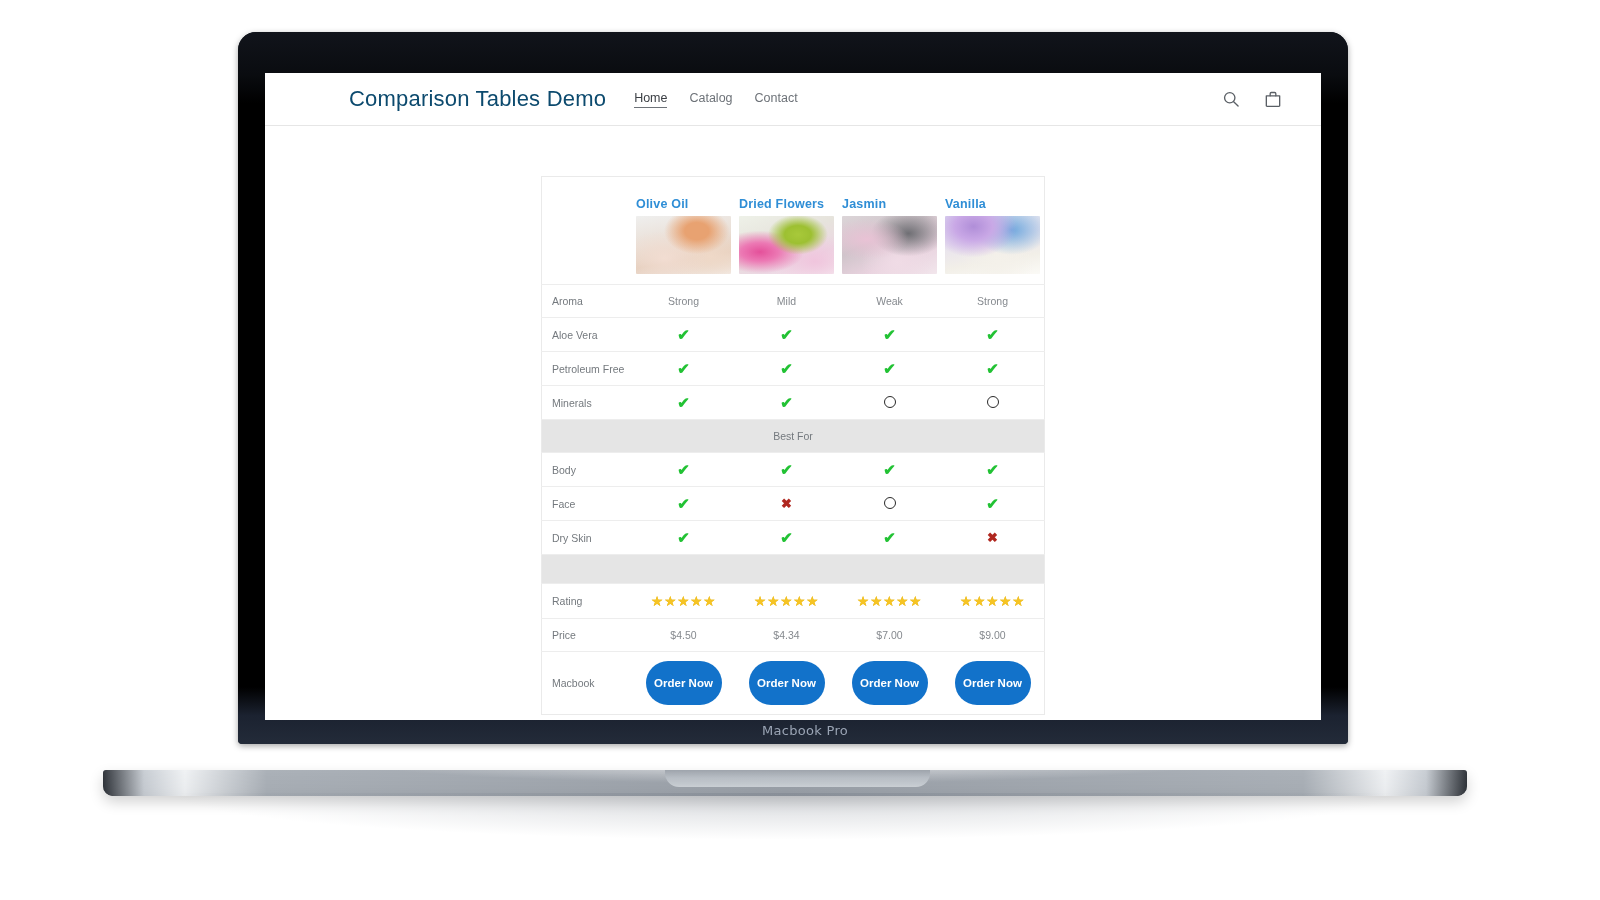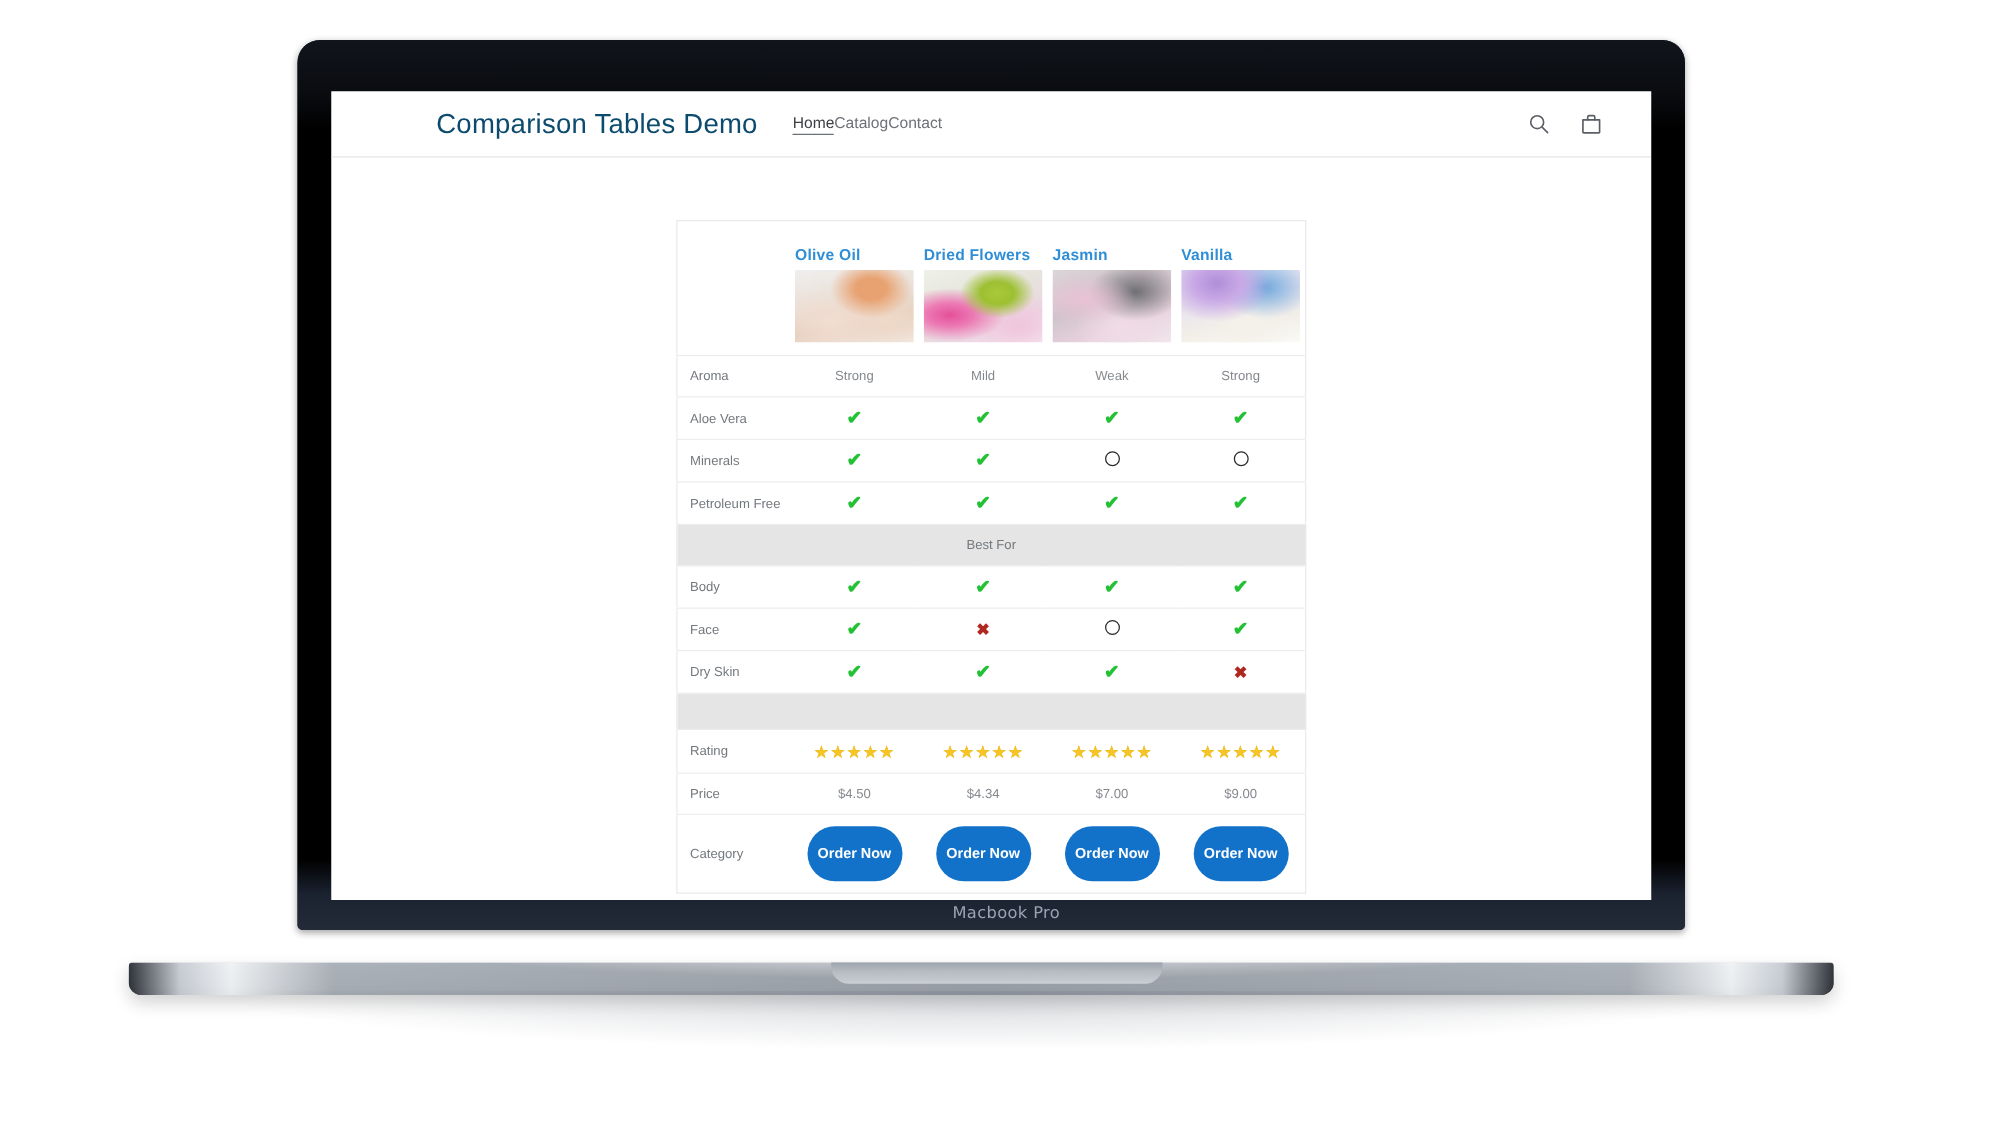--- a/index.html
+++ b/index.html
@@ -93,21 +93,21 @@
     display: flex; align-items: center;
     padding: 0 38px 0 84px;
   }
   #brand {
     font-size: 22px;
     color: #0c4a6e;
     font-weight: 400;
     letter-spacing: .2px;
     white-space: nowrap;
   }
-  #main-nav { display: flex; margin-left: 28px; justify-content: space-between; }
+  #main-nav { display: flex; gap: 22px; margin-left: 28px; justify-content: space-between; }
   .nav-link {
     font-size: 12.5px; color: #6d7278;
     text-decoration: none; padding-bottom: 2px;
     white-space: nowrap;
   }
   .nav-link.active { color: #3b3f44; border-bottom: 1px solid #6d7278; }
   #header-icons { margin-left: auto; display: flex; align-items: center; gap: 22px; }
   .hdr-icon { width: 20px; height: 20px; display: block; color: #5a5f65; cursor: pointer; }
 
   
@@ -284,32 +284,32 @@
               <td class="val-cell">Strong</td>
             </tr>
             <tr>
               <td class="row-label">Aloe Vera</td>
               <td class="val-cell"><span class="mark mark-check">✔</span></td>
               <td class="val-cell"><span class="mark mark-check">✔</span></td>
               <td class="val-cell"><span class="mark mark-check">✔</span></td>
               <td class="val-cell"><span class="mark mark-check">✔</span></td>
             </tr>
             <tr>
+              <td class="row-label">Petroleum Free</td>
+              <td class="val-cell"><span class="mark mark-check">✔</span></td>
+              <td class="val-cell"><span class="mark mark-check">✔</span></td>
+              <td class="val-cell"><span class="mark mark-check">✔</span></td>
+              <td class="val-cell"><span class="mark mark-check">✔</span></td>
+            </tr>
+            <tr>
               <td class="row-label">Minerals</td>
               <td class="val-cell"><span class="mark mark-check">✔</span></td>
               <td class="val-cell"><span class="mark mark-check">✔</span></td>
               <td class="val-cell"><span class="mark-circle"></span></td>
               <td class="val-cell"><span class="mark-circle"></span></td>
-            </tr>
-            <tr>
-              <td class="row-label">Petroleum Free</td>
-              <td class="val-cell"><span class="mark mark-check">✔</span></td>
-              <td class="val-cell"><span class="mark mark-check">✔</span></td>
-              <td class="val-cell"><span class="mark mark-check">✔</span></td>
-              <td class="val-cell"><span class="mark mark-check">✔</span></td>
             </tr>
             <tr class="section-row">
               <td colspan="5">Best For</td>
             </tr>
             <tr>
               <td class="row-label">Body</td>
               <td class="val-cell"><span class="mark mark-check">✔</span></td>
               <td class="val-cell"><span class="mark mark-check">✔</span></td>
               <td class="val-cell"><span class="mark mark-check">✔</span></td>
               <td class="val-cell"><span class="mark mark-check">✔</span></td>
@@ -339,21 +339,21 @@
               <td class="val-cell"><span class="stars"><span class="star">★</span><span class="star">★</span><span class="star">★</span><span class="star">★</span><span class="star">★</span></span></td>
             </tr>
             <tr>
               <td class="row-label">Price</td>
               <td class="val-cell">$4.50</td>
               <td class="val-cell">$4.34</td>
               <td class="val-cell">$7.00</td>
               <td class="val-cell">$9.00</td>
             </tr>
             <tr class="last-row">
-              <td class="row-label">Category</td>
+              <td class="row-label">Macbook</td>
               <td class="cat-cell"><button class="order-btn">Order Now</button></td>
               <td class="cat-cell"><button class="order-btn">Order Now</button></td>
               <td class="cat-cell"><button class="order-btn">Order Now</button></td>
               <td class="cat-cell"><button class="order-btn">Order Now</button></td>
             </tr>
           </tbody>
       </table>
     </div>
 
   </div>

